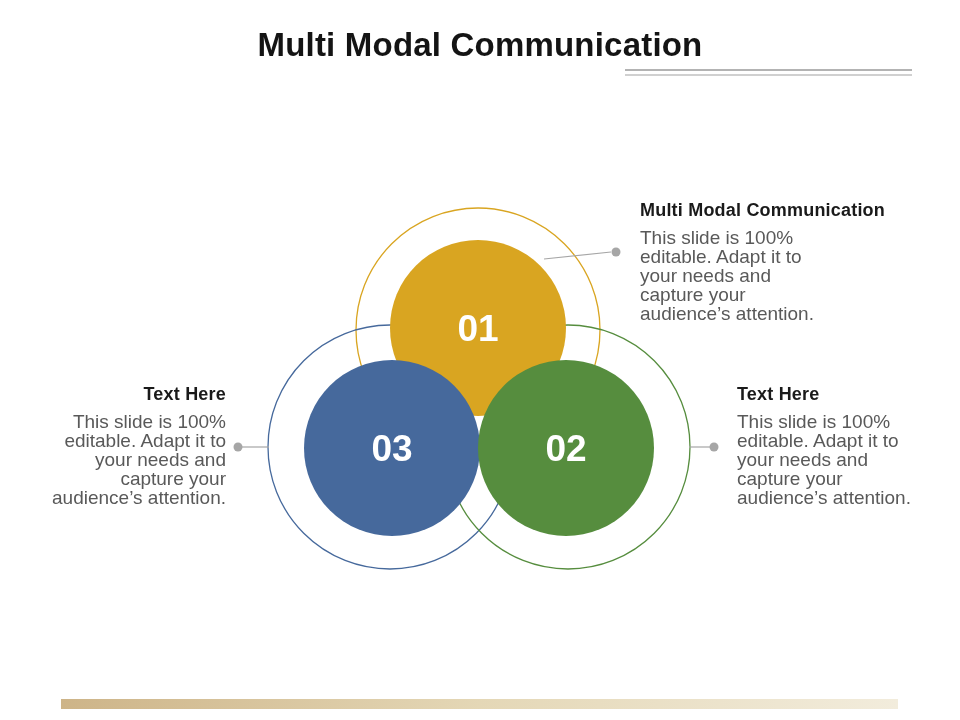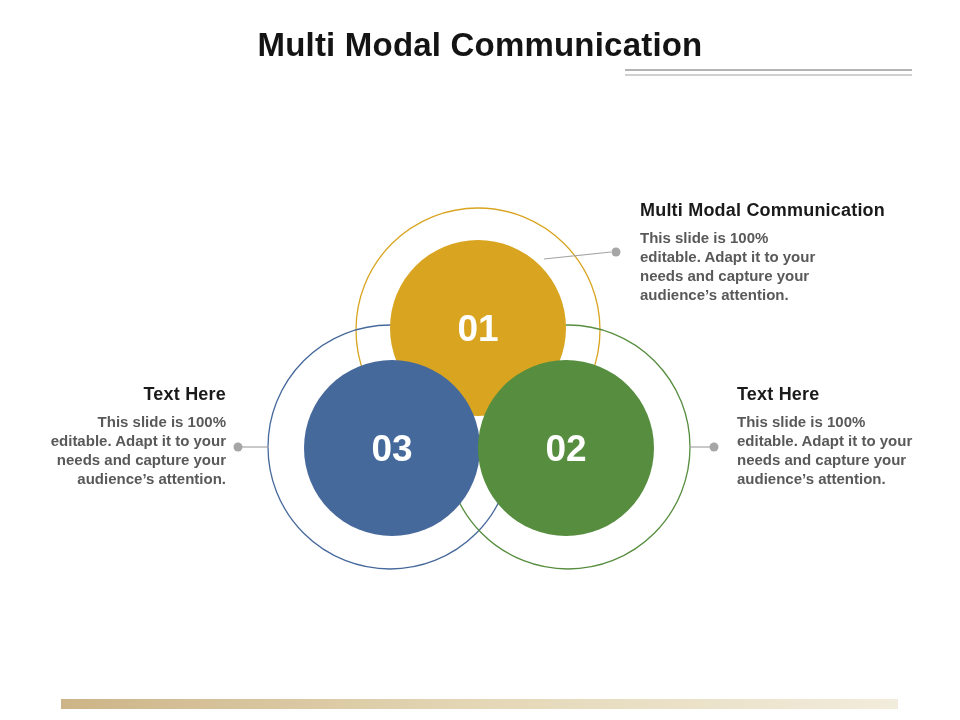--- a/index.html
+++ b/index.html
@@ -26,21 +26,21 @@
     font-family:"Liberation Sans", sans-serif;
     font-size:37px; font-weight:700; fill:#ffffff;
     text-anchor:middle;
   }
 
   .callout { position:absolute; color:#595959; }
   .callout h3 {
     font-size:18px; font-weight:700; color:#1a1a1a; margin-bottom:7px;
     letter-spacing:0.2px;
   }
-  .callout p { font-size:15px; line-height:19px;font-weight:bold; }
+  .callout p { font-size:19px; line-height:19px; }
   .co-top   { left:640px; top:200px; width:270px; text-align:left; }
   .co-top p { width:186px; }
   .co-left  { left:34px;  top:384px; width:192px; text-align:right; }
   .co-right { left:737px; top:384px; width:192px; text-align:left; }
 
   .bottom-bar {
     position:absolute; left:61px; top:699px; width:837px; height:10px;
     background:linear-gradient(90deg, #cdb488 0%, #e4d7b6 50%, #f2ecdc 100%);
   }
 </style>

